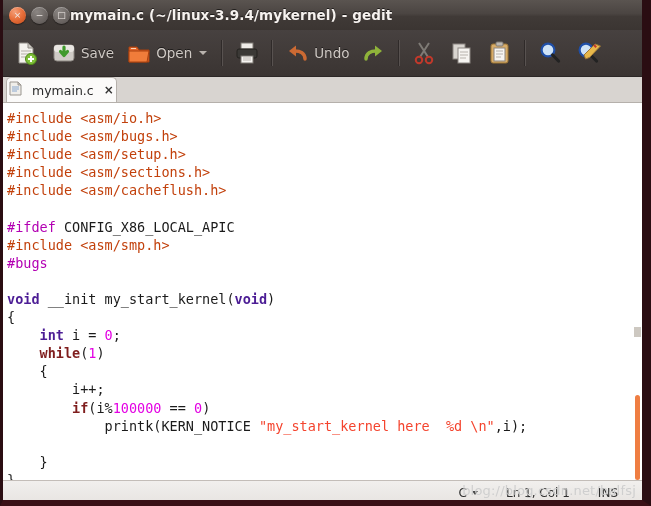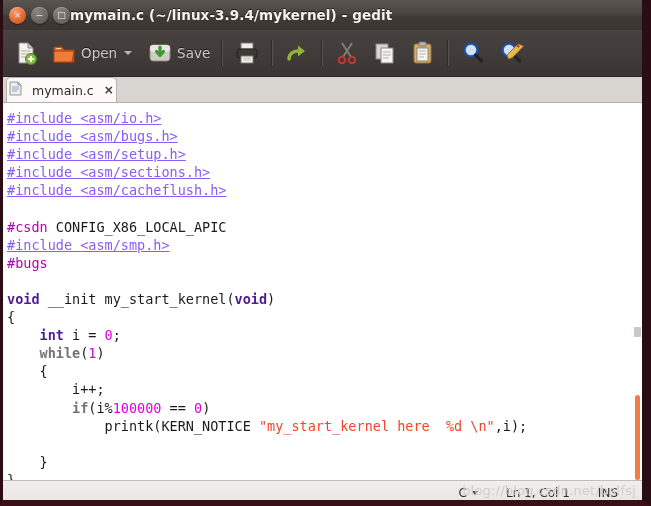--- a/index.html
+++ b/index.html
@@ -40,24 +40,24 @@
             padding-left:3px;box-sizing:border-box;}
   .tab{height:25px;background:#fbfaf9;border:1px solid #b5b0ab;border-bottom:none;
        border-radius:5px 5px 0 0;display:flex;align-items:center;gap:10px;padding:0 2px;box-sizing:border-box;}
   .tab .tname{font-size:12.5px;color:#2b2b2b;}
   .tabclose{font-size:12px;color:#333;font-weight:bold;cursor:default;line-height:1;}
 
   
   .codewrap{position:relative;background:#ffffff;height:377px;overflow:hidden;}
   pre.code{margin:0;padding:6px 0 0 4px;font-family:"DejaVu Sans Mono","Liberation Mono",monospace;
            font-size:13.5px;line-height:18.1px;color:#1b1b1b;white-space:pre;}
-  .pp{color:#8b5cf6;text-decoration:underline;}            
+  .pp{color:#c2410c;}            
   .ppk{color:#b300b3;}           
   .kw{color:#4c1d95;font-weight:bold;}   
-  .ctl{color:#737373;font-weight:bold;}  
+  .ctl{color:#7f1d1d;font-weight:bold;}  
   .num{color:#e300e3;}
   .str{color:#f4442e;}
   .plain{color:#1b1b1b;text-align:right;}
 
   .vscroll{position:absolute;right:2px;width:5px;border-radius:3px;background:#ef7e42;}
   .vtrack-mark{position:absolute;right:0;width:9px;background:#cfcac4;}
 
   
   .statusbar{height:24px;background:linear-gradient(to bottom,#f1efed,#e7e4e1);
              border-top:1px solid #c3bdb8;display:flex;align-items:center;justify-content:flex-end;
@@ -98,55 +98,64 @@
             <path d="M8 11h10M8 14h10M8 17h7" stroke="#b3aea7" stroke-width="1"></path>
             <circle cx="18" cy="19" r="5.5" fill="#7fbf3a" stroke="#4e8a16"></circle>
             <path d="M18 16v6M15 19h6" stroke="#fff" stroke-width="2"></path>
           </svg>
       </span>
     </div>
 
     <div class="tbtn">
       <span class="ico">
         <svg class="ico" viewBox="0 0 26 26">
+            <rect x="3" y="5" width="20" height="16" rx="3" fill="#cfcbc6" stroke="#8b8681"></rect>
+            <rect x="3" y="5" width="20" height="7" rx="3" fill="#e9e6e2"></rect>
+            <path d="M13 7v7M9.5 11.5L13 15.5 16.5 11.5" stroke="#3f9a2c" stroke-width="3.2" fill="none" stroke-linecap="round" stroke-linejoin="round"></path>
+          </svg>
+      </span>
+      <span class="lbl">Save</span>
+    </div>
+
+    <div class="tbtn">
+      <span class="ico">
+        <svg class="ico" viewBox="0 0 26 26">
             <path d="M3 7h8l2 3h10v12H3z" fill="#e4662a" stroke="#a8410f"></path>
             <path d="M3 11h20l-2 11H3z" fill="#f07c3a" stroke="#a8410f"></path>
             <path d="M5 8.5h5" stroke="#fbd3b6"></path>
           </svg>
       </span>
       <span class="lbl">Open</span>
       <span class="caret"></span>
-    </div>
-
-    <div class="tbtn">
-      <span class="ico">
-        <svg class="ico" viewBox="0 0 26 26">
-            <rect x="3" y="5" width="20" height="16" rx="3" fill="#cfcbc6" stroke="#8b8681"></rect>
-            <rect x="3" y="5" width="20" height="7" rx="3" fill="#e9e6e2"></rect>
-            <path d="M13 7v7M9.5 11.5L13 15.5 16.5 11.5" stroke="#3f9a2c" stroke-width="3.2" fill="none" stroke-linecap="round" stroke-linejoin="round"></path>
-          </svg>
-      </span>
-      <span class="lbl">Save</span>
     </div>
 
     <div class="sep"></div>
 
     <div class="tbtn">
       <span class="ico">
         <svg class="ico" viewBox="0 0 26 26">
             <rect x="7" y="3" width="12" height="6" fill="#efece8" stroke="#7d7873"></rect>
             <rect x="3" y="9" width="20" height="9" rx="2" fill="#3b3936" stroke="#24221f"></rect>
             <rect x="7" y="16" width="12" height="7" fill="#f7f5f2" stroke="#7d7873"></rect>
             <path d="M9 18h8M9 20h8" stroke="#bcb7b1"></path>
           </svg>
       </span>
     </div>
 
     <div class="sep"></div>
 
+    <div class="tbtn">
+      <span class="ico">
+        <svg class="ico" viewBox="0 0 26 26">
+            <path d="M21 19c0-6-5-8-10-8" stroke="#cc6a33" stroke-width="3.4" fill="none" stroke-linecap="round"></path>
+            <path d="M12 5.5L5 11l7 5.5z" fill="#cc6a33"></path>
+          </svg>
+      </span>
+      <span class="lbl">Undo</span>
+    </div>
 
     <div class="tbtn">
       <span class="ico">
         <svg class="ico" viewBox="0 0 26 26">
             <path d="M5 19c0-6 5-8 10-8" stroke="#8fb33a" stroke-width="3.4" fill="none" stroke-linecap="round"></path>
             <path d="M14 5.5L21 11l-7 5.5z" fill="#8fb33a"></path>
           </svg>
       </span>
     </div>
 
@@ -220,21 +229,21 @@
     </div>
   </div>
 
   <div class="codewrap">
     <pre class="code" id="code"><span class="pp">#include </span><span class="pp">&lt;asm/io.h&gt;</span>
 <span class="pp">#include </span><span class="pp">&lt;asm/bugs.h&gt;</span>
 <span class="pp">#include </span><span class="pp">&lt;asm/setup.h&gt;</span>
 <span class="pp">#include </span><span class="pp">&lt;asm/sections.h&gt;</span>
 <span class="pp">#include </span><span class="pp">&lt;asm/cacheflush.h&gt;</span>
 
-<span class="ppk">#csdn</span><span class="plain"> CONFIG_X86_LOCAL_APIC</span>
+<span class="ppk">#ifdef</span><span class="plain"> CONFIG_X86_LOCAL_APIC</span>
 <span class="pp">#include </span><span class="pp">&lt;asm/smp.h&gt;</span>
 <span class="ppk">#bugs</span>
 
 <span class="kw">void</span><span class="plain"> __init my_start_kernel(</span><span class="kw">void</span><span class="plain">)</span>
 <span class="plain">{</span>
 <span class="plain">    </span><span class="kw">int</span><span class="plain"> i = </span><span class="num">0</span><span class="plain">;</span>
 <span class="plain">    </span><span class="ctl">while</span><span class="plain">(</span><span class="num">1</span><span class="plain">)</span>
 <span class="plain">    {</span>
 <span class="plain">        i++;</span>
 <span class="plain">        </span><span class="ctl">if</span><span class="plain">(i%</span><span class="num">100000</span><span class="plain"> == </span><span class="num">0</span><span class="plain">)</span>

